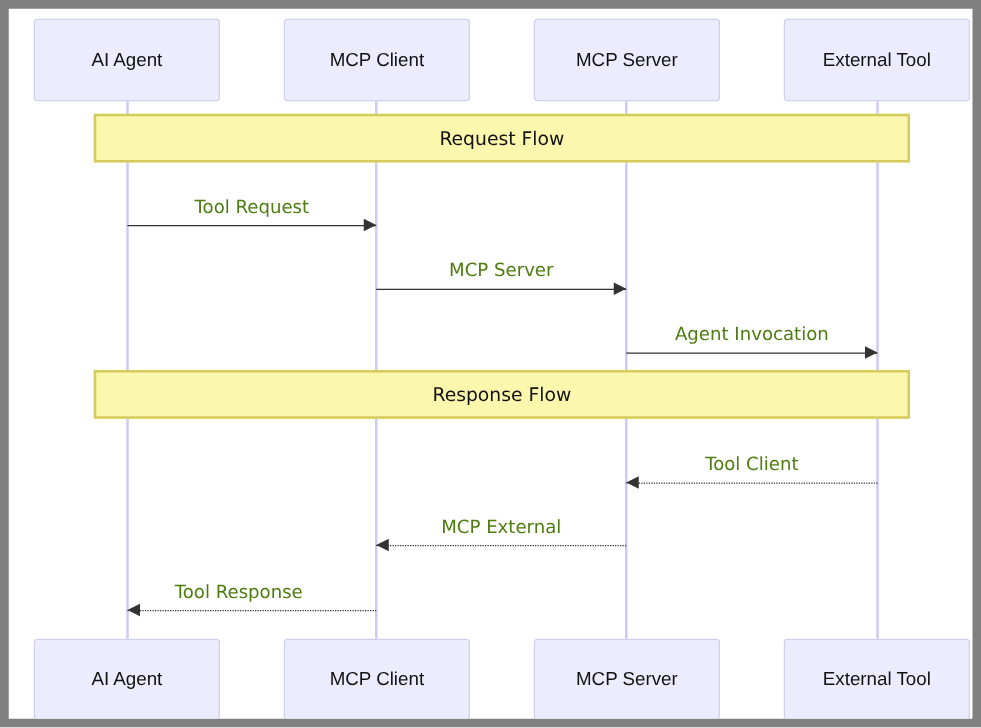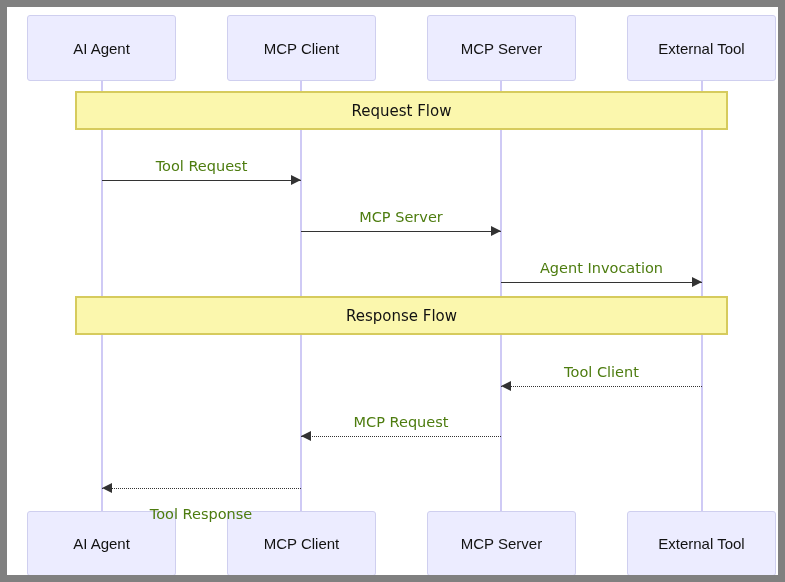--- a/index.html
+++ b/index.html
@@ -158,21 +158,21 @@
         <div class="msg-label" style="left: 100.5px; top: -6px;">Agent Invocation</div>
       </div>
       <div class="message" style="left: 494px; top: 379px; width: 201px;">
         <div class="msg-line dotted" style="width: 201px;"></div>
         <div class="msg-head left" style="left: 0px;"></div>
         <div class="msg-label" style="left: 100.5px; top: -6px;">Tool Client</div>
       </div>
       <div class="message" style="left: 294px; top: 429px; width: 200px;">
         <div class="msg-line dotted" style="width: 200px;"></div>
         <div class="msg-head left" style="left: 0px;"></div>
-        <div class="msg-label" style="left: 100px; top: -6px;">MCP Request</div>
+        <div class="msg-label" style="left: 100px; top: -6px;">MCP External</div>
       </div>
       <div class="message" style="left: 95px; top: 481px; width: 199px;">
         <div class="msg-line dotted" style="width: 199px;"></div>
         <div class="msg-head left" style="left: 0px;"></div>
-        <div class="msg-label" style="left: 99px; top: -6px; margin-top: 40px;">Tool Response</div>
+        <div class="msg-label" style="left: 89px; top: -6px;">Tool Response</div>
       </div>
     </div>
 </div>
 
 </body></html>

